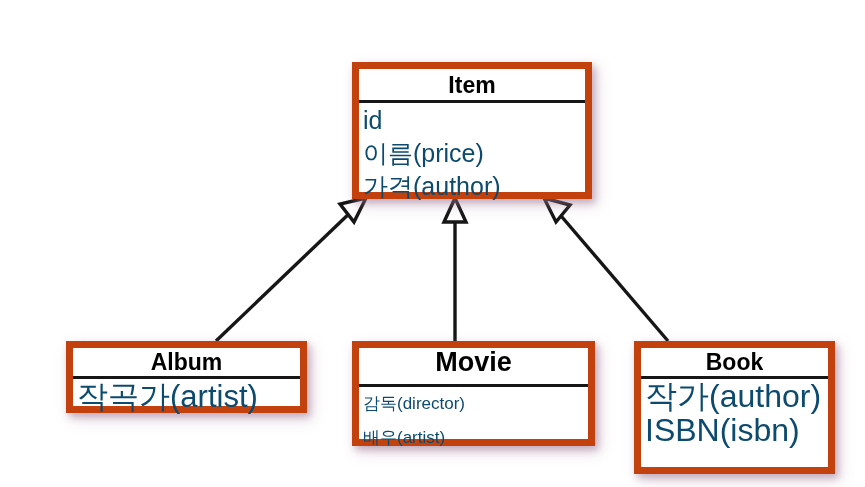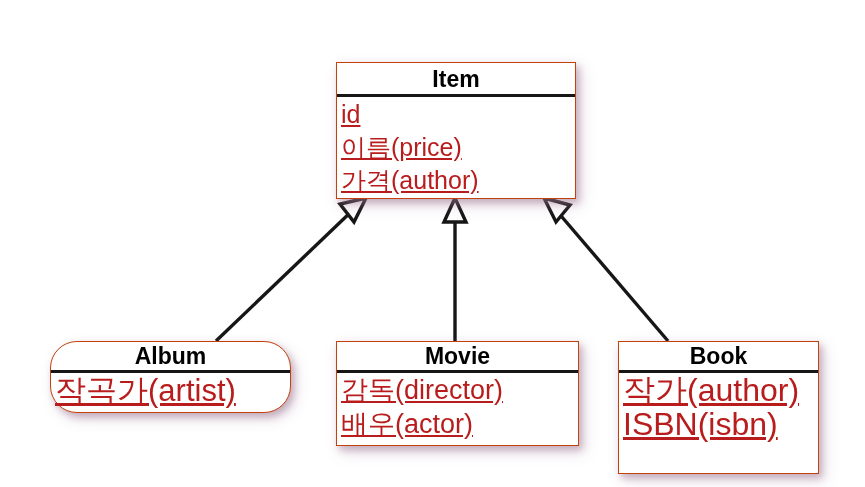--- a/index.html
+++ b/index.html
@@ -21,44 +21,44 @@
     position: absolute;
     left: 0;
     top: 0;
     width: 865px;
     height: 487px;
     pointer-events: none;
   }
   .uml-class {
     position: absolute;
     background: #ffffff;
-    border: 1px solid #c2410c;
+    border: 7px solid #c2410c;
     box-sizing: border-box;
     box-shadow: 3px 4px 7px rgba(150, 110, 140, 0.45),
                 5px 6px 14px rgba(170, 130, 160, 0.30);
     z-index: 2;
+    margin-left: 16px;
   }
   .uml-name {
     text-align: center;
     font-weight: bold;
     color: #000000;
     border-bottom: 3px solid #161616;
     box-sizing: border-box;
     white-space: nowrap;
     overflow: hidden;
   }
   .uml-attrs {
     padding: 0 0 0 4px;
     box-sizing: border-box;
   }
   .uml-attr {
-    color: #b91c1c;
+    color: #0c4a6e;
     white-space: nowrap;
     overflow: visible;
-    text-decoration: underline;
   }
 
   
   #class-item {
     left: 336px;
     top: 62px;
     width: 240px;
     height: 137px;
   }
   #class-item .uml-name {
@@ -73,46 +73,45 @@
     font-size: 25px;
     line-height: 33px;
   }
 
   
   #class-album {
     left: 50px;
     top: 341px;
     width: 241px;
     height: 72px;
-    border-radius: 27px;
   }
   #class-album .uml-name {
     height: 31px;
     line-height: 29px;
     font-size: 23px;
   }
   #class-album .uml-attr {
     font-size: 31px;
     line-height: 35px;
   }
 
   
   #class-movie {
     left: 336px;
     top: 341px;
     width: 243px;
     height: 105px;
   }
   #class-movie .uml-name {
-    height: 31px;
+    height: 39px;
     line-height: 29px;
-    font-size: 23px;
+    font-size: 27px;
   }
   #class-movie .uml-attr {
-    font-size: 27px;
+    font-size: 17px;
     line-height: 34px;
   }
 
   
   #class-book {
     left: 618px;
     top: 341px;
     width: 201px;
     height: 133px;
   }
@@ -162,21 +161,21 @@
     <div class="uml-name">Album</div>
     <div class="uml-attrs">
       <div class="uml-attr">작곡가(artist)</div>
     </div>
   </div>
 
   <div class="uml-class" id="class-movie">
     <div class="uml-name">Movie</div>
     <div class="uml-attrs">
       <div class="uml-attr">감독(director)</div>
-      <div class="uml-attr">배우(actor)</div>
+      <div class="uml-attr">배우(artist)</div>
     </div>
   </div>
 
   <div class="uml-class" id="class-book">
     <div class="uml-name">Book</div>
     <div class="uml-attrs">
       <div class="uml-attr">작가(author)</div>
       <div class="uml-attr">ISBN(isbn)</div>
     </div>
   </div>

